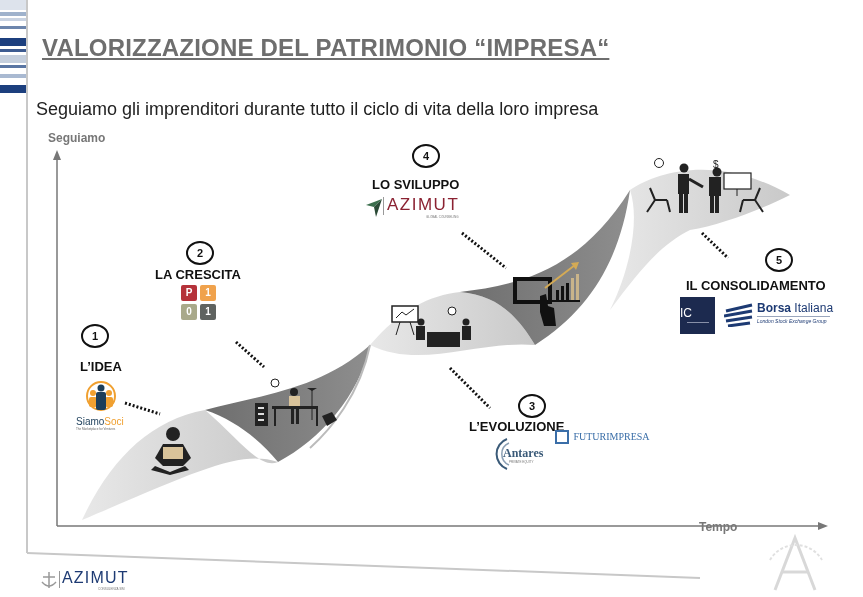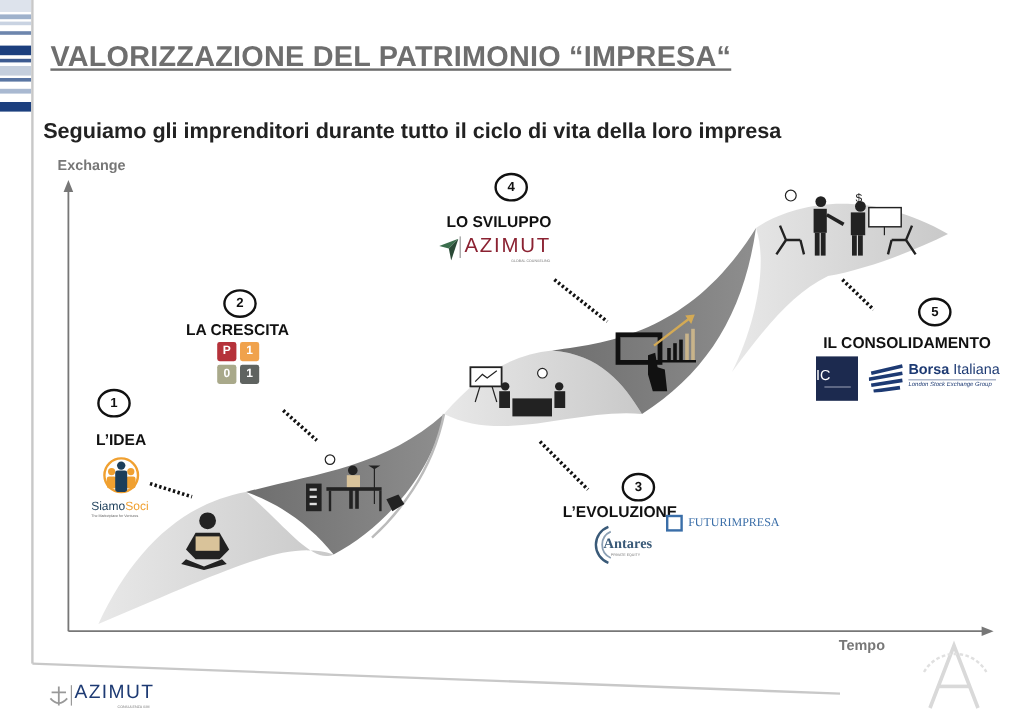--- a/index.html
+++ b/index.html
@@ -1,21 +1,21 @@
 <!DOCTYPE html>
 <html><head>
 <meta charset="utf-8">
 <style>
   html,body{margin:0;padding:0;}
   body{width:863px;height:597px;position:relative;overflow:hidden;background:#fff;font-family:"Liberation Sans",sans-serif;}
   .stripes{position:absolute;left:0;top:0;width:26px;height:95px;}
   .stripes div{position:absolute;left:0;width:26px;}
   .frame-left{position:absolute;left:26px;top:0;width:2px;height:553px;background:#c8c8c8;}
   .title{position:absolute;left:42px;top:34px;font-size:24px;font-weight:bold;color:#6e6e6e;letter-spacing:0.2px;white-space:nowrap;text-decoration:underline;}
-  .subtitle{position:absolute;left:36px;top:99px;font-size:18px;color:#222;white-space:nowrap;font-weight:bold;}
+  .subtitle{position:absolute;left:36px;top:99px;font-size:18px;color:#222;white-space:nowrap;}
   .axis-label{position:absolute;font-size:12px;font-weight:bold;color:#777;}
   svg.diagram{position:absolute;left:0;top:0;}
   .step-circle{position:absolute;width:28px;height:24px;border:2px solid #111;border-radius:50%;box-sizing:border-box;font-size:11px;font-weight:bold;text-align:center;line-height:20px;color:#111;background:#fff;}
   .step-label{position:absolute;font-size:13px;font-weight:bold;color:#111;white-space:nowrap;}
   .logo{position:absolute;}
   .footer-logo{position:absolute;left:40px;top:570px;}
 </style>
 </head>
 <body>
 
@@ -141,22 +141,22 @@
   </g>
   <circle cx="659" cy="163" r="4.5" fill="#fff" stroke="#222" stroke-width="1"></circle>
 
   <g opacity="0.45">
     <path d="M775 590 L795 538 L815 590" stroke="#aaa" stroke-width="3" fill="none"></path>
     <line x1="782" y1="572" x2="808" y2="572" stroke="#aaa" stroke-width="3"></line>
     <path d="M770 560 A30 30 0 0 1 822 560" stroke="#bbb" stroke-width="2" fill="none" stroke-dasharray="3,2"></path>
   </g>
 </svg>
 
-<div class="axis-label" style="left:48px;top:131px;">Exchange</div>
-<div class="axis-label" style="left:699px;top:531px;">Tempo</div>
+<div class="axis-label" style="left:48px;top:131px;">Seguiamo</div>
+<div class="axis-label" style="left:699px;top:520px;">Tempo</div>
 
 <div class="step-circle" style="left:81px;top:324px;">1</div>
 <div class="step-label" style="left:80px;top:359px;">L’IDEA</div>
 <div class="logo" style="left:76px;top:380px;width:50px;height:50px;">
   <svg width="50" height="34">
     <circle cx="25" cy="16" r="14" fill="none" stroke="#f0a030" stroke-width="2"></circle>
     <circle cx="17" cy="13" r="3" fill="#f0a030"></circle>
       <rect x="13" y="17" width="8" height="10" rx="2" fill="#f0a030"></rect>
     <circle cx="33" cy="13" r="3" fill="#f0a030"></circle>
       <rect x="29" y="17" width="8" height="10" rx="2" fill="#f0a030"></rect>

